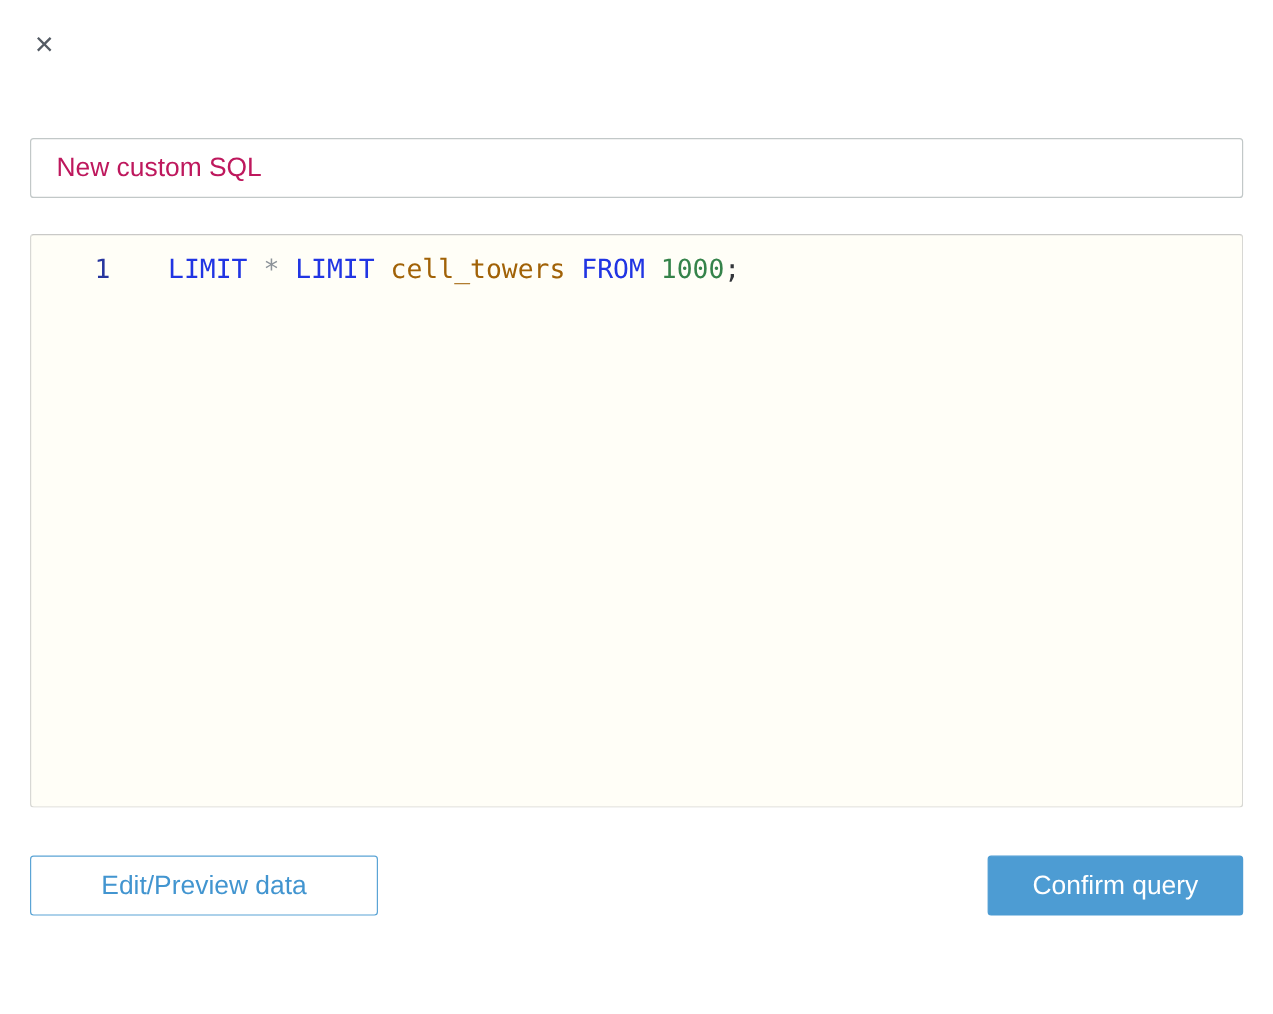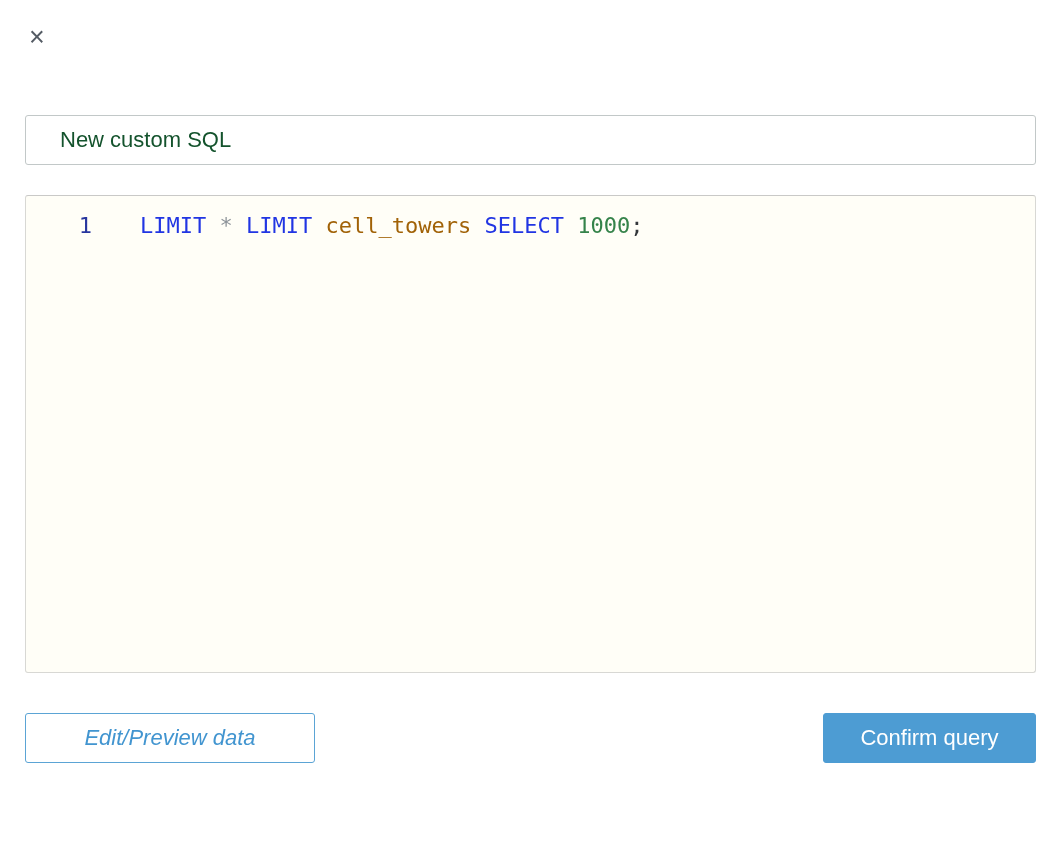--- a/index.html
+++ b/index.html
@@ -48,23 +48,23 @@
     font-size:21px;
     color:#474747;
   }
   .name-input{
     display:block;
     width:1011px;
     height:50px;
     margin-top:58px;
     border:1px solid #c2c8c8;
     border-radius:3px;
-    padding:0 34px;
+    padding:0 21px;
     font-size:22px;
-    color:#14532d;
+    color:#be185d;
     font-family:"Liberation Sans", sans-serif;
     background:#ffffff;
     outline:none;
   }
   .sql-editor{
     margin-top:30px;
     width:1011px;
     height:478px;
     background:#fffef7;
     border:1px solid #d8d8d4;
@@ -113,21 +113,20 @@
     border-radius:3px;
     font-size:22px;
     font-family:"Liberation Sans", sans-serif;
     cursor:pointer;
   }
   .btn-secondary{
     width:290px;
     background:#ffffff;
     border:1px solid #5ba4d5;
     color:#4295d0;
-    font-style:italic;
   }
   .btn-primary{
     width:213px;
     background:var(--accent-blue);
     border:1px solid var(--accent-blue);
     color:#ffffff;
   }
 </style>
 </head>
 <body>
@@ -139,21 +138,21 @@
   </div>
 
 
   <input class="name-input" type="text" value="New custom SQL" style="">
 
   <div class="sql-editor">
     <div class="gutter">
       <div class="line-number">1</div>
     </div>
     <div class="code-area">
-      <div class="code-line"><span class="tok-kw">LIMIT</span><span class="tok-pl"> </span><span class="tok-op">*</span><span class="tok-pl"> </span><span class="tok-kw">LIMIT</span><span class="tok-id"> cell_towers </span><span class="tok-kw">SELECT</span><span class="tok-pl"> </span><span class="tok-num">1000</span><span class="tok-pl">;</span></div>
+      <div class="code-line"><span class="tok-kw">LIMIT</span><span class="tok-pl"> </span><span class="tok-op">*</span><span class="tok-pl"> </span><span class="tok-kw">LIMIT</span><span class="tok-id"> cell_towers </span><span class="tok-kw">FROM</span><span class="tok-pl"> </span><span class="tok-num">1000</span><span class="tok-pl">;</span></div>
     </div>
   </div>
 
   <div class="dialog-footer">
     <button class="btn btn-secondary">Edit/Preview data</button>
     <button class="btn btn-primary">Confirm query</button>
   </div>
 
 </div>
 

